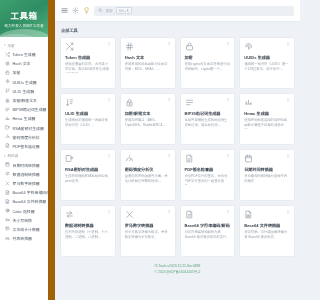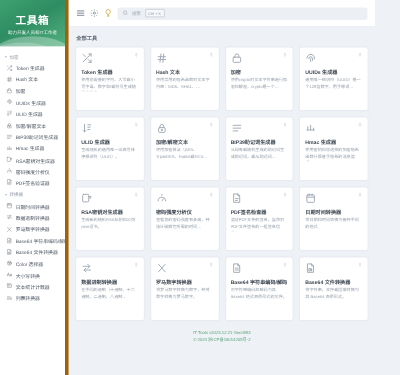--- a/index.html
+++ b/index.html
@@ -8,21 +8,21 @@
     width:300px; height:300px; overflow:hidden;
     font-family:"Liberation Sans","DejaVu Sans",sans-serif;
     background:#eef1f5;
   }
   #app { display:flex; width:300px; height:300px; }
 
   
   #sidebar {
     width:55px; height:300px; background:#ffffff;
     display:flex; flex-direction:column;
-    border-right:3px solid #a16207; flex:0 0 55px;
+    border-right:7px solid #a16207; flex:0 0 55px;
   }
   .logo-box {
     position:relative; height:37px; flex:0 0 37px; overflow:hidden;
     background:linear-gradient(150deg,#3ea06f 0%,#2f8d63 45%,#53b07e 100%);
     display:flex; flex-direction:column; align-items:center;
     justify-content:center; color:#fff;
   }
   .logo-wave {
     position:absolute; left:-8px; right:-8px; bottom:-9px; height:17px;
     background:#ffffff; border-radius:50% 50% 0 0 / 100% 100% 0 0;

